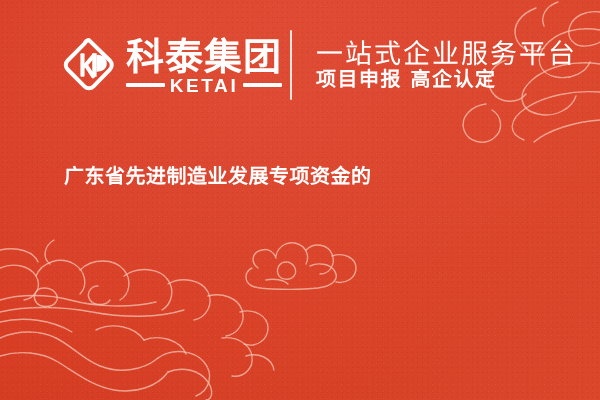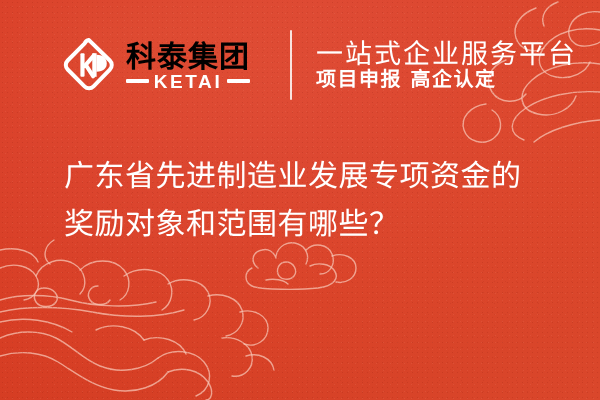--- a/index.html
+++ b/index.html
@@ -80,24 +80,24 @@
   }
 
   .wordmark {
     display: flex;
     flex-direction: column;
     align-items: stretch;
     justify-content: center;
     padding-top: 2px;
   }
   .wordmark-cn {
-    font-size: 30px;
+    font-size: 38px;
     line-height: 1.0;
     font-weight: 700;
-    color: #000000;
+    color: #ffffff;
     letter-spacing: 1px;
     font-family: "DejaVu Sans", "Liberation Sans", sans-serif;
     white-space: nowrap;
   }
   .wordmark-en-row {
     display: flex;
     align-items: center;
     gap: 5px;
     margin-top: 0;
   }
@@ -148,23 +148,23 @@
   }
 
   
   .headline {
     position: absolute;
     left: 64px;
     top: 152px;
     width: 500px;
   }
   .headline-line {
-    font-size: 30px;
+    font-size: 20px;
     line-height: 48px;
-    font-weight: 400;
+    font-weight: 700;
     color: #ffffff;
     letter-spacing: 0.5px;
     font-family: "DejaVu Sans", "Liberation Sans", sans-serif;
     white-space: nowrap;
   }
 </style>
 </head>
 <body>
 
 <div class="banner">
@@ -272,16 +272,15 @@
     <div class="divider"></div>
 
     <div class="taglines">
       <div class="tagline-main">一站式企业服务平台</div>
       <div class="tagline-sub">项目申报 高企认定</div>
     </div>
   </div>
 
   <div class="headline">
     <div class="headline-line">广东省先进制造业发展专项资金的</div>
-    <div class="headline-line">奖励对象和范围有哪些？</div>
   </div>
 
 </div>
 
 </body></html>

